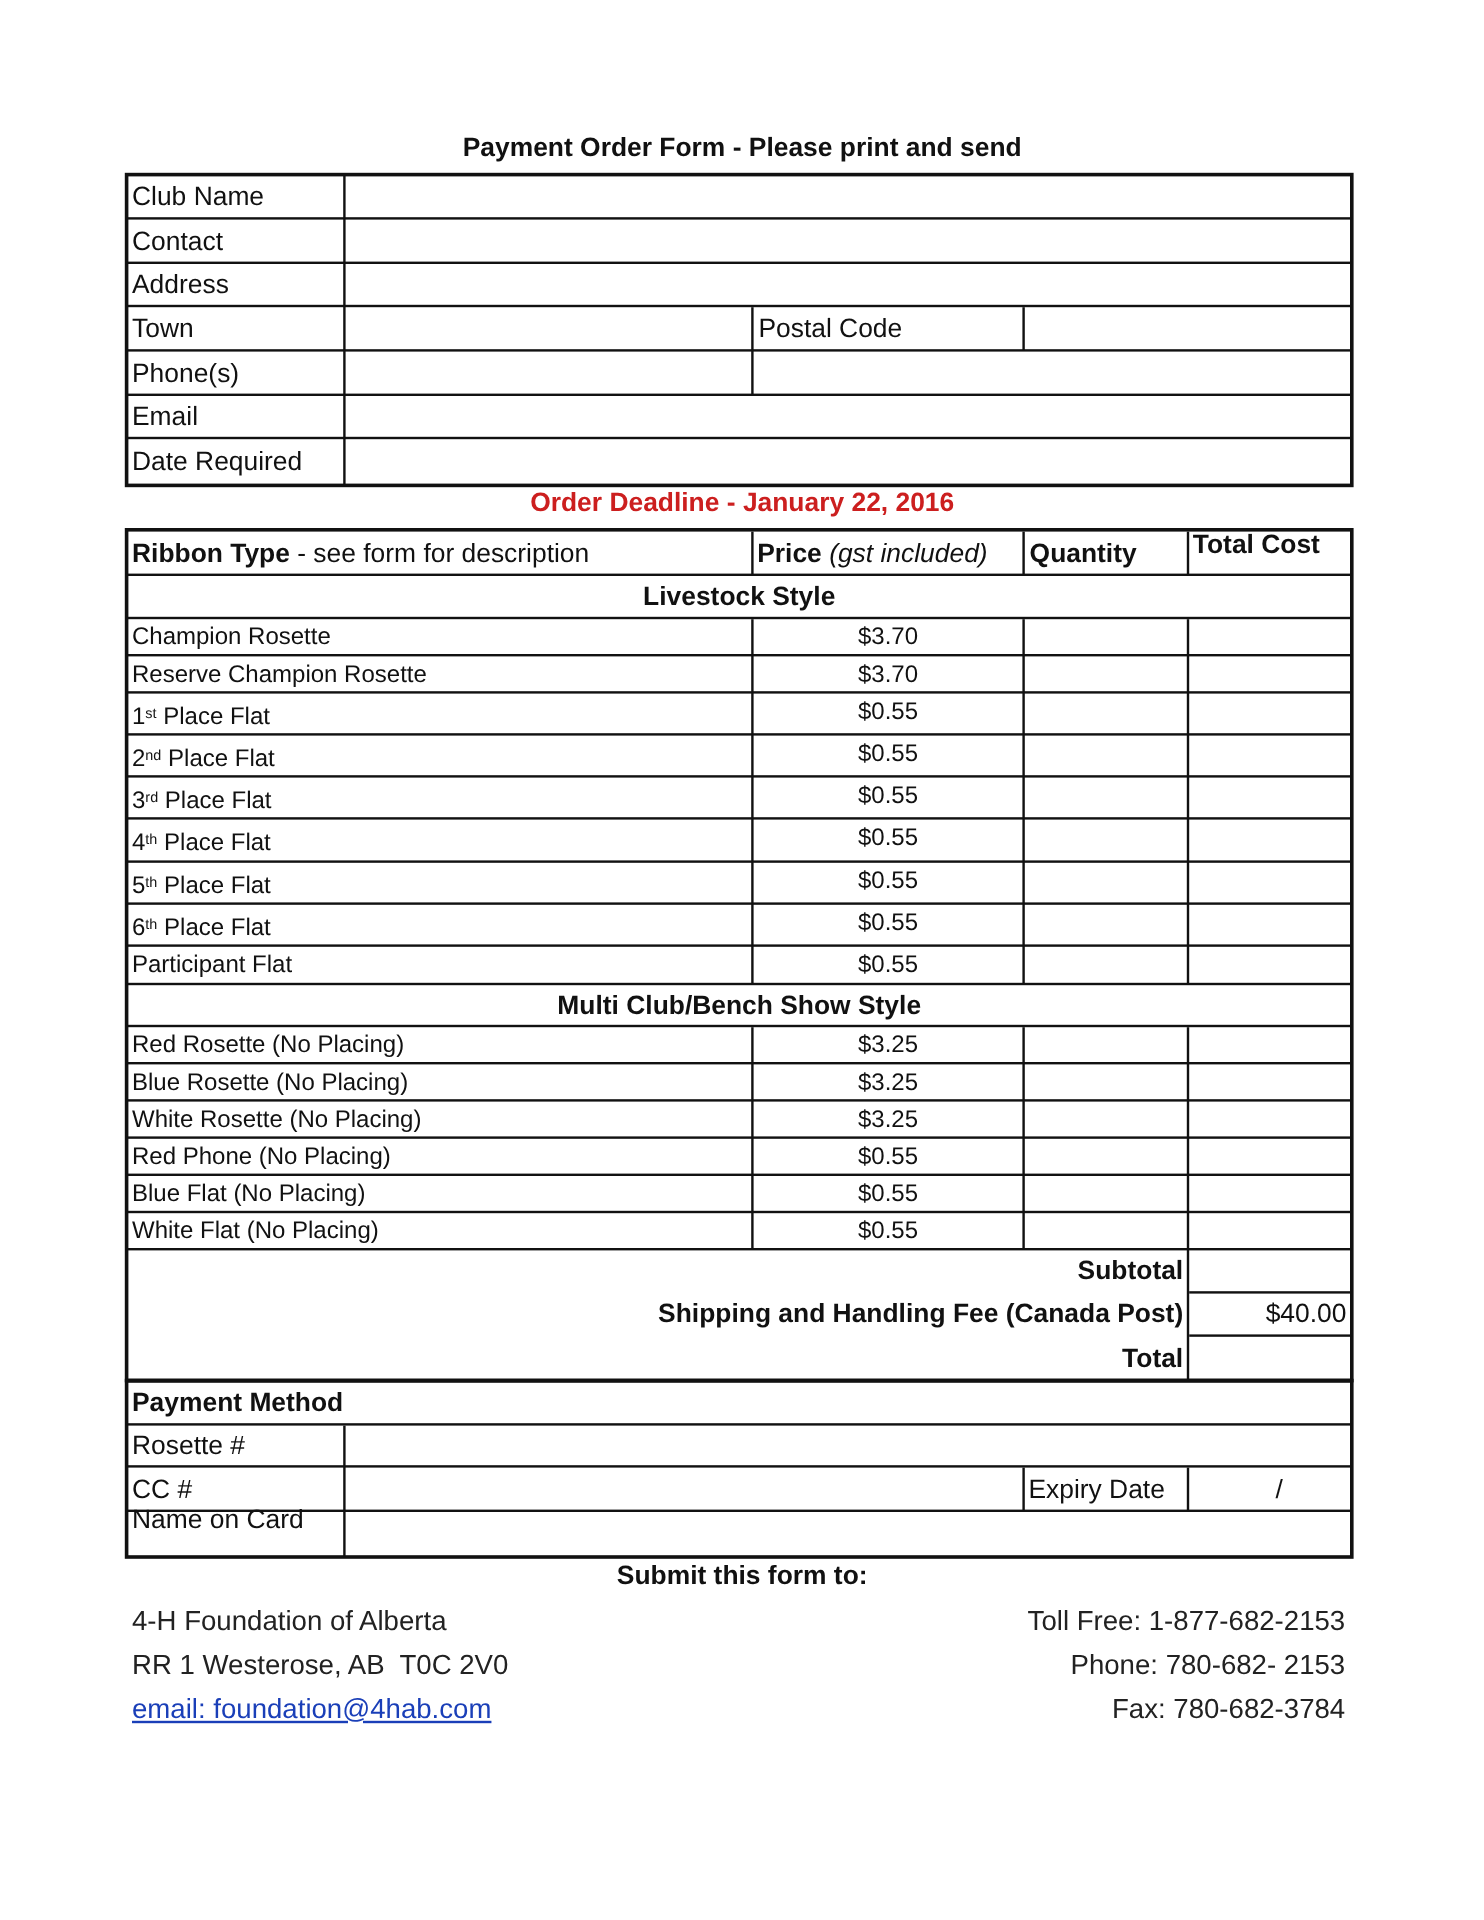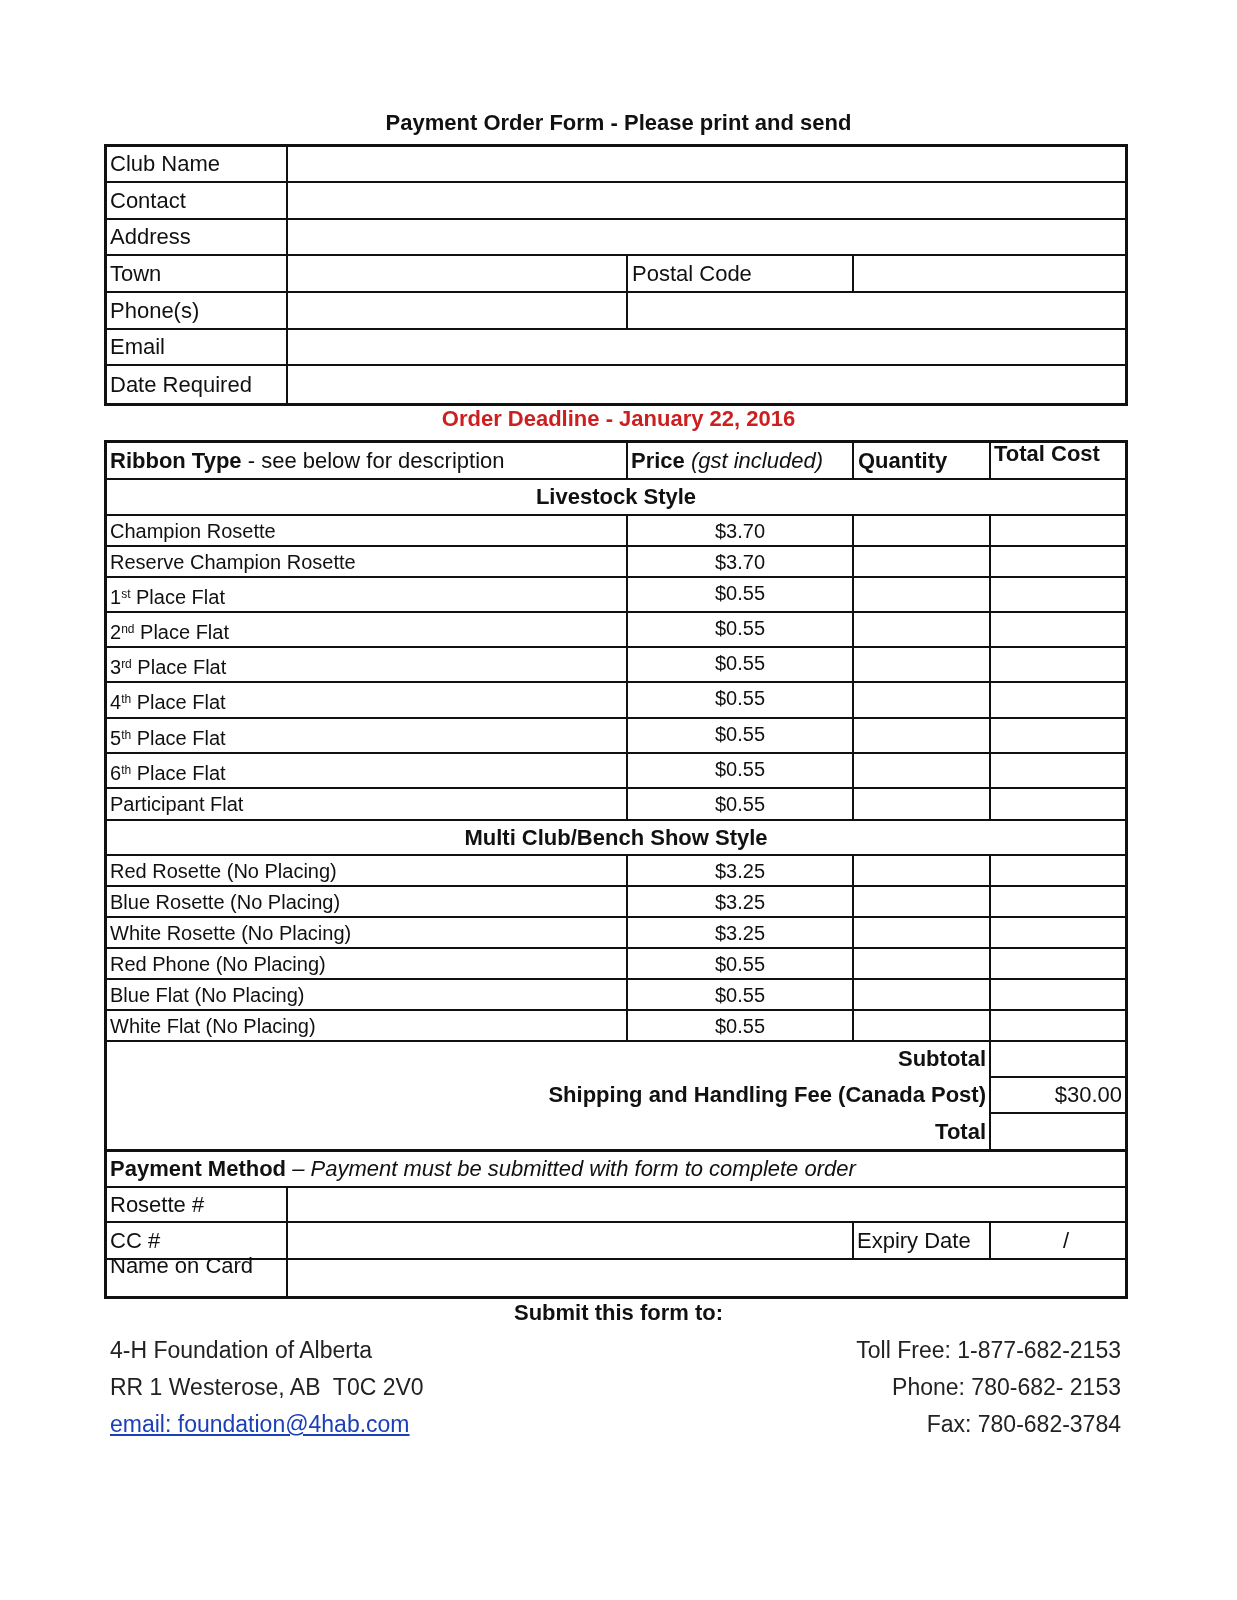--- a/index.html
+++ b/index.html
@@ -62,21 +62,21 @@
 
 <div class="abs frame" style="left:104px; top:440px; width:1024px; height:712px;"></div>
 
 <div class="abs hline" style="left:106px; top:478px; width:1020px;"></div>
 <div class="abs vline" style="left:626px; top:443px; height:36px;"></div>
 <div class="abs vline" style="left:852px; top:443px; height:36px;"></div>
 <div class="abs vline" style="left:989px; top:443px; height:36px;"></div>
 
 <div class="abs cell" style="left:110px; top:443px; width:516px; height:35px;">
   <span class="bold">Ribbon Type</span>
-    <span style="white-space:pre;"> - see below for description</span>
+    <span style="white-space:pre;"> - see form for description</span>
 </div>
 <div class="abs cell" style="left:631px; top:443px; width:222px; height:35px;">
   <span class="bold">Price</span>
     <span class="ital" style="white-space:pre;"> (gst included)</span>
 </div>
 <div class="abs cell bold" style="left:858px; top:443px; width:130px; height:35px;">Quantity</div>
 <div class="abs cell bold" style="left:994px; top:443px; width:130px; height:22px;">Total Cost</div>
 
 <div class="abs cell center bold" style="left:106px; top:480px; width:1020px; height:34px;">Livestock Style</div>
 <div class="abs hline" style="left:106px; top:514px; width:1020px;"></div>
@@ -207,30 +207,29 @@
 <div class="abs cell sm center" style="left:628px; top:1011px; width:224px; height:30px;">$0.55</div>
 <div class="abs" style="left:854px; top:1011px; width:135px; height:29px;"></div>
 <div class="abs" style="left:991px; top:1011px; width:135px; height:29px;"></div>
 
 <div class="abs hline" style="left:991px; top:1076px; width:135px;"></div>
 <div class="abs hline" style="left:991px; top:1112px; width:135px;"></div>
 
 <div class="abs cell right bold" style="left:110px; top:1042px; width:876px; height:34px;">Subtotal</div>
 <div class="abs" style="left:991px; top:1042px; width:135px; height:34px;"></div>
 <div class="abs cell right bold" style="left:110px; top:1078px; width:876px; height:34px;">Shipping and Handling Fee (Canada Post)</div>
-<div class="abs cell right" style="left:991px; top:1078px; width:131px; height:34px;">$30.00</div>
+<div class="abs cell right" style="left:991px; top:1078px; width:131px; height:34px;">$40.00</div>
 <div class="abs cell right bold" style="left:110px; top:1114px; width:876px; height:35px;">Total</div>
 <div class="abs" style="left:991px; top:1114px; width:135px; height:35px;"></div>
 
 <div class="abs hthick" style="left:106px; top:1149px; width:1020px;"></div>
 <div class="abs frame" style="left:104px; top:1149px; width:1024px; height:150px;"></div>
 
 <div class="abs cell" style="left:110px; top:1152px; width:1014px; height:34px;">
   <span class="bold">Payment Method</span>
-    <span class="ital" style="white-space:pre;"> – Payment must be submitted with form to complete order</span>
 </div>
 <div class="abs hline" style="left:106px; top:1186px; width:1020px;"></div>
 <div class="abs hline" style="left:106px; top:1221px; width:1020px;"></div>
 <div class="abs hline" style="left:106px; top:1258px; width:1020px;"></div>
 
 <div class="abs vline" style="left:286px; top:1188px; height:109px;"></div>
 <div class="abs vline" style="left:852px; top:1223px; height:36px;"></div>
 <div class="abs vline" style="left:989px; top:1223px; height:36px;"></div>
 
 <div class="abs cell" style="left:110px; top:1188px; width:176px; height:33px;">Rosette #</div>

